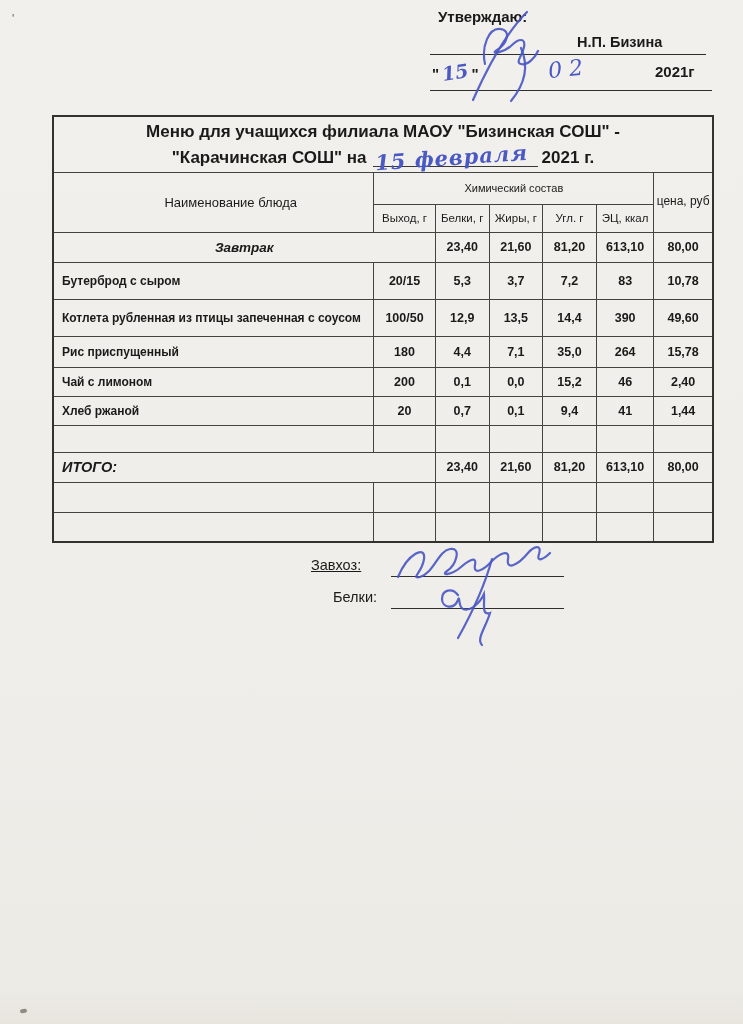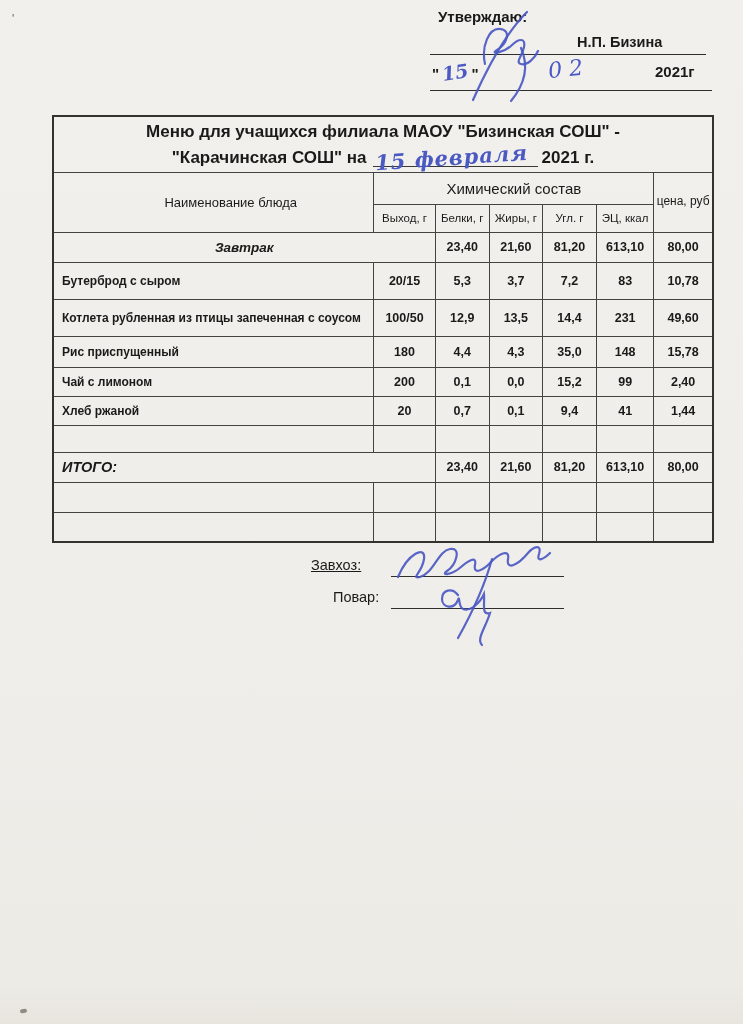--- a/index.html
+++ b/index.html
@@ -36,21 +36,21 @@
   .menu-table { border:2px solid #34322e; }
   .menu-table th { font-weight:normal; }
   .title-cell { height:54px; border-bottom:2px solid #34322e; text-align:center;
                 font-weight:bold; font-size:17px; line-height:1.55; padding-top:2px; }
   .title-line2 { white-space:nowrap; }
   .date-underline { display:inline-block; border-bottom:1.6px solid #3a3936;
                     padding:0 10px 0 2px; margin:0 4px 0 6px; line-height:1; }
   .hand-date { display:inline-block; font-size:21px; transform:rotate(-4deg);
                letter-spacing:1px; position:relative; top:2px; }
   .hdr-dish  { font-size:13px; text-align:center;padding-left:34px; }
-  .hdr-chem  { height:32px; font-size:15px; text-align:center; }
+  .hdr-chem  { height:32px; font-size:11px; text-align:center; }
   .hdr-sub   { height:28px; font-size:11.5px; text-align:center; }
   .hdr-price { font-size:12px; text-align:center; line-height:1.3; }
   .name-cell { text-align:left; padding-left:8px; font-weight:bold; font-size:12px; }
   .num-cell  { text-align:center; font-weight:bold; font-size:12.5px; }
   .row-section .name-cell { text-align:center; font-style:italic; font-size:13.5px; padding-left:0; }
   .row-total .name-cell   { font-style:italic; font-size:14.5px; }
 
   
   .foot-label { position:absolute; font-size:14.5px; }
   .zavhoz-label { left:311px; top:557px;text-decoration:underline; }
@@ -128,39 +128,39 @@
           <td class="num-cell">7,2</td>
           <td class="num-cell">83</td>
           <td class="num-cell">10,78</td>
         </tr>
         <tr class="row-dish" style="height: 37px;">
           <td class="name-cell">Котлета рубленная из птицы запеченная с соусом</td>
           <td class="num-cell">100/50</td>
           <td class="num-cell">12,9</td>
           <td class="num-cell">13,5</td>
           <td class="num-cell">14,4</td>
-          <td class="num-cell">231</td>
+          <td class="num-cell">390</td>
           <td class="num-cell">49,60</td>
         </tr>
         <tr class="row-dish" style="height: 31px;">
           <td class="name-cell">Рис приспущенный</td>
           <td class="num-cell">180</td>
           <td class="num-cell">4,4</td>
-          <td class="num-cell">4,3</td>
+          <td class="num-cell">7,1</td>
           <td class="num-cell">35,0</td>
-          <td class="num-cell">148</td>
+          <td class="num-cell">264</td>
           <td class="num-cell">15,78</td>
         </tr>
         <tr class="row-dish" style="height: 29px;">
           <td class="name-cell">Чай с лимоном</td>
           <td class="num-cell">200</td>
           <td class="num-cell">0,1</td>
           <td class="num-cell">0,0</td>
           <td class="num-cell">15,2</td>
-          <td class="num-cell">99</td>
+          <td class="num-cell">46</td>
           <td class="num-cell">2,40</td>
         </tr>
         <tr class="row-dish" style="height: 29px;">
           <td class="name-cell">Хлеб ржаной</td>
           <td class="num-cell">20</td>
           <td class="num-cell">0,7</td>
           <td class="num-cell">0,1</td>
           <td class="num-cell">9,4</td>
           <td class="num-cell">41</td>
           <td class="num-cell">1,44</td>
@@ -198,21 +198,21 @@
           <td class="num-cell"></td>
           <td class="num-cell"></td>
           <td class="num-cell"></td>
           <td class="num-cell"></td>
         </tr>
       </tbody>
   </table>
 
   <div class="foot-label zavhoz-label">Завхоз:</div>
   <div class="foot-rule zavhoz-rule"></div>
-  <div class="foot-label povar-label">Повар:</div>
+  <div class="foot-label povar-label">Белки:</div>
   <div class="foot-rule povar-rule"></div>
   <svg class="sig-svg" style="left:388px; top:533px;" width="185" height="125" viewBox="0 0 185 125">
     <path d="M 10,44 C 20,20 38,12 36,26 C 34,40 22,46 32,44 C 46,40 50,18 62,16 C 74,14 68,32 59,38 C 52,43 64,42 73,34 C 80,28 89,22 87,32 C 85,42 95,38 104,28 C 112,20 122,16 120,26 C 118,38 130,32 140,20 C 146,13 154,11 151,21 C 148,30 156,26 162,20"></path>
     <path d="M 104,26 C 96,55 84,80 70,105"></path>
     <path d="M 70,62 C 64,54 54,57 54,66 C 54,75 66,77 70,67 C 72,61 70,74 75,76 C 82,79 92,70 96,61 C 97,70 93,83 102,80 C 98,94 88,106 94,112"></path>
   </svg>
 
   <span class="bottom-speck"></span>
 </div>
 

